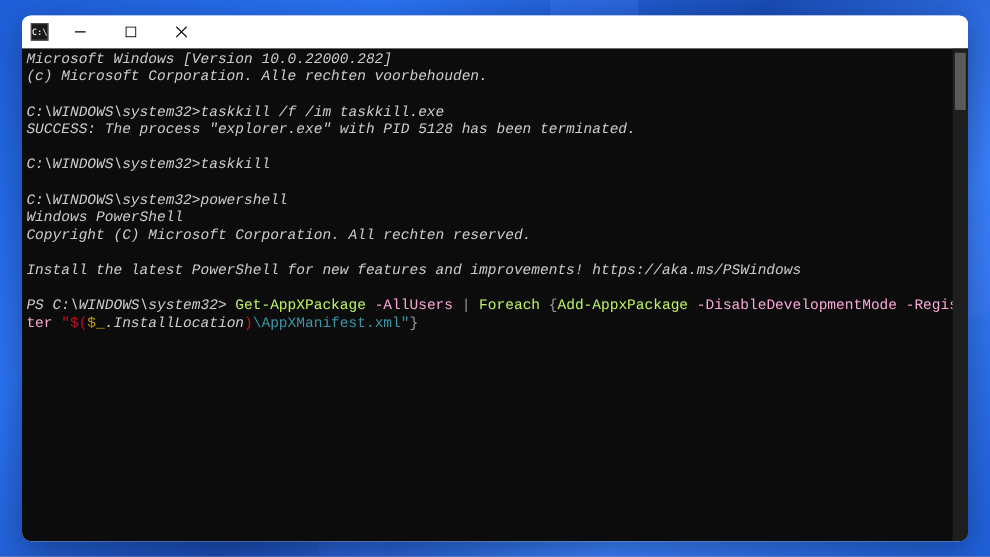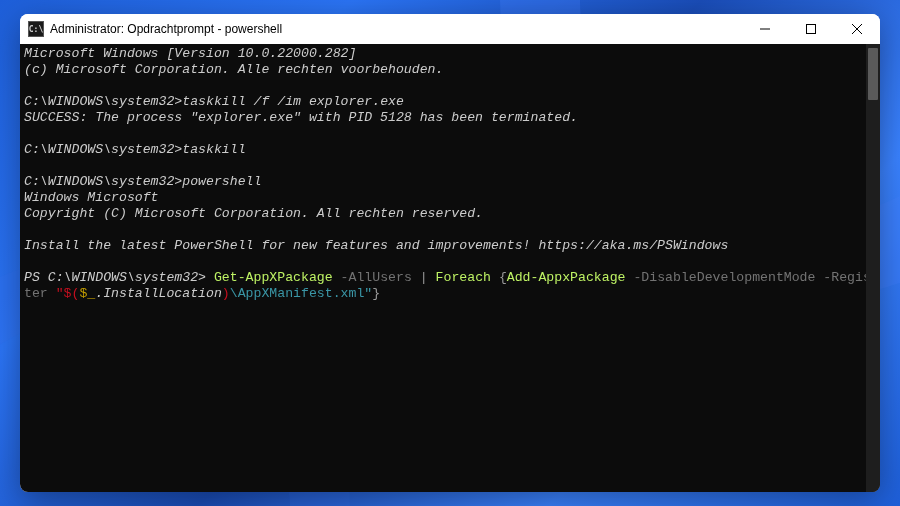--- a/index.html
+++ b/index.html
@@ -55,36 +55,35 @@
     position: absolute; top: 0; right: 0; width: 14px; height: 100%;
     background: #1e1e1e;
   }
   .scrollbar-thumb {
     position: absolute; top: 4px; right: 2px; width: 10px; height: 52px;
     background: #5a5a5a; border-radius: 1px;
   }
 
   .c-white { color: #cccccc; font-style: italic; }
   .c-yellow { color: #bef264; }
-  .c-darkgray { color: #737373; text-align: center; }
+  .c-darkgray { color: #f9a8d4; text-align: center; }
   .c-darkcyan { color: #3a96a6; }
   .c-darkyellow { color: #c19c00; }
   .c-darkred { color: #c50f1f; }
   .c-gray { color: #9a9a9a; }
 </style>
 </head>
 <body>
 
 <div class="bg-curve c1"></div>
 <div class="bg-curve c2"></div>
 
 <div class="window">
   <div class="titlebar">
     <div class="title-icon">C:\</div>
-    <div class="title-text">Administrator: Opdrachtprompt - powershell</div>
     <div class="window-controls">
       <div class="wc-btn">
         <svg viewBox="0 0 10 10">
             <line x1="0" y1="5" x2="10" y2="5" stroke="currentColor" stroke-width="1"></line>
           </svg>
       </div>
       <div class="wc-btn">
         <svg viewBox="0 0 10 10">
             <rect x="0.5" y="0.5" width="9" height="9" fill="none" stroke="currentColor" stroke-width="1"></rect>
           </svg>
@@ -95,27 +94,27 @@
             <line x1="10" y1="0" x2="0" y2="10" stroke="currentColor" stroke-width="1"></line>
           </svg>
       </div>
     </div>
   </div>
 
   <div class="terminal-area">
     <div class="terminal-content"><span class="c-white">Microsoft Windows [Version 10.0.22000.282]</span>
 <span class="c-white">(c) Microsoft Corporation. Alle rechten voorbehouden.</span>
 
-<span class="c-white">C:\WINDOWS\system32&gt;</span><span class="c-white">taskkill /f /im explorer.exe</span>
+<span class="c-white">C:\WINDOWS\system32&gt;</span><span class="c-white">taskkill /f /im taskkill.exe</span>
 <span class="c-white">SUCCESS: The process "explorer.exe" with PID 5128 has been terminated.</span>
 
 <span class="c-white">C:\WINDOWS\system32&gt;</span><span class="c-white">taskkill</span>
 
 <span class="c-white">C:\WINDOWS\system32&gt;</span><span class="c-white">powershell</span>
-<span class="c-white">Windows Microsoft</span>
+<span class="c-white">Windows PowerShell</span>
 <span class="c-white">Copyright (C) Microsoft Corporation. All rechten reserved.</span>
 
 <span class="c-white">Install the latest PowerShell for new features and improvements! https://aka.ms/PSWindows</span>
 
 <span class="c-white">PS </span><span class="c-white">C:\WINDOWS\system32&gt; </span><span class="c-yellow">Get-AppXPackage</span><span class="c-darkgray"> -AllUsers </span><span class="c-gray">| </span><span class="c-yellow">Foreach </span><span class="c-gray">{</span><span class="c-yellow">Add-AppxPackage</span><span class="c-darkgray"> -DisableDevelopmentMode -Register </span><span class="c-darkred">"$(</span><span class="c-darkyellow">$_</span><span class="c-white">.InstallLocation</span><span class="c-darkred">)</span><span class="c-darkcyan">\AppXManifest.xml"</span><span class="c-gray">}</span>
 </div>
     <div class="scrollbar-visual">
       <div class="scrollbar-thumb"></div>
     </div>
   </div>

